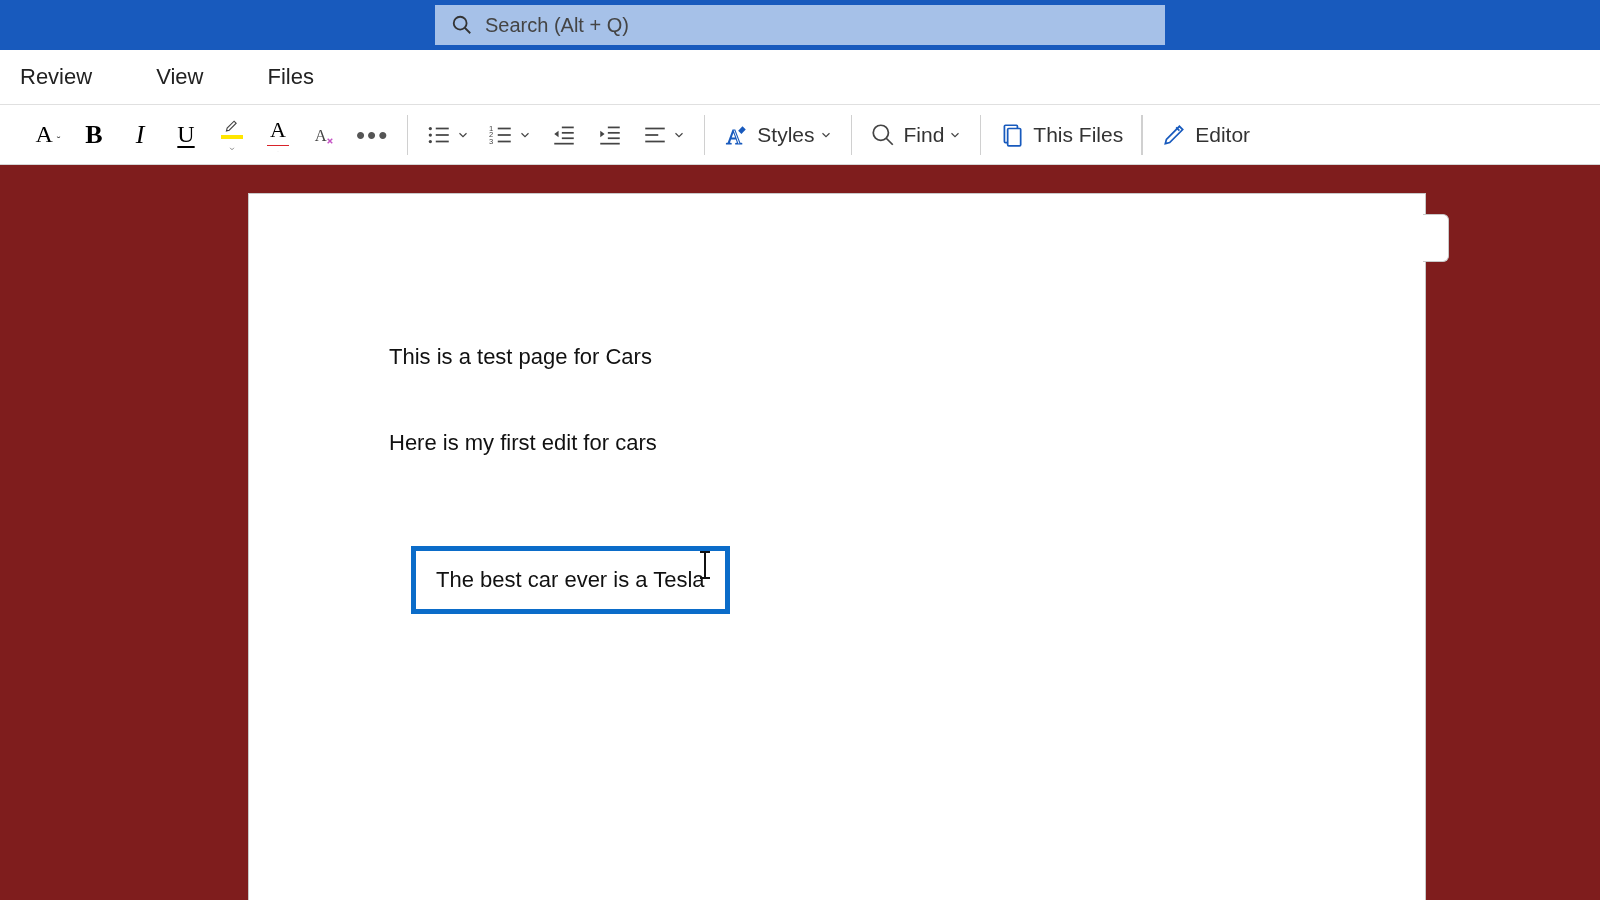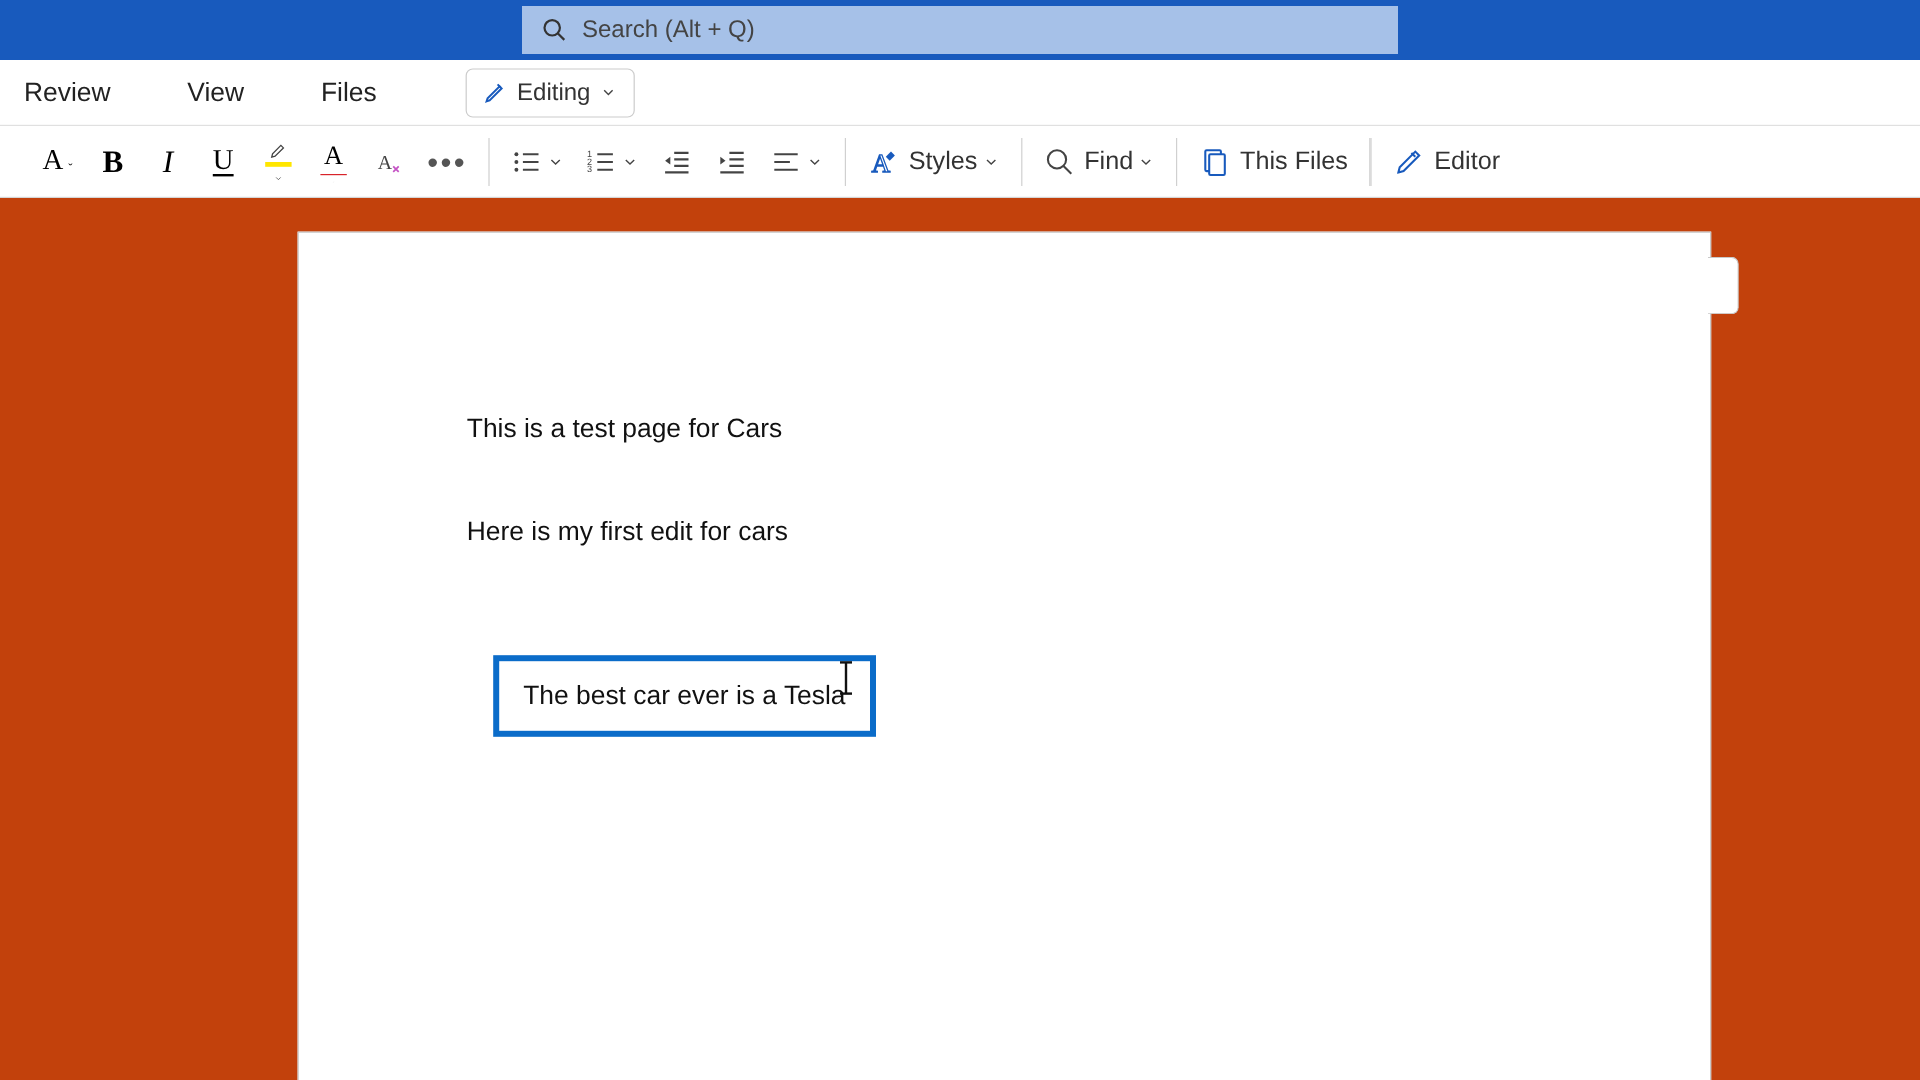--- a/index.html
+++ b/index.html
@@ -113,21 +113,21 @@
   .highlight-bar { width: 22px; height: 5px; background: #ffe600; margin-top: -2px; }
   .fontcolor-bar { width: 22px; height: 5px; background: #d8232a; margin-top: -2px; }
   .ellipsis-dots { font-size: 26px; letter-spacing: 2px; color: #555; line-height: 10px; }
 
   .icon-sm { width: 22px; height: 22px; stroke: #444; fill: none; stroke-width: 1.6; }
   .icon-md { width: 26px; height: 26px; stroke: #444; fill: none; stroke-width: 1.6; }
   .icon-blue { stroke: #185abd; }
 
   .canvas-area {
     height: calc(900px - 50px - 55px - 60px);
-    background: #c2410c;
+    background: #7f1d1d;
     position: relative;
     overflow: hidden;
   }
   .page {
     position: absolute;
     left: 248px;
     top: 28px;
     width: 1178px;
     height: 1000px;
     background: #fff;
@@ -187,30 +187,20 @@
         <line x1="15" y1="15" x2="21" y2="21"></line>
     </svg>
     <input type="text" placeholder="Search (Alt + Q)" style="">
   </div>
 </div>
 
 <div class="ribbon-tabs">
   <div class="ribbon-tab">Review</div>
   <div class="ribbon-tab">View</div>
   <div class="ribbon-tab">Files</div>
-  <div class="editing-btn">
-    <svg class="pen" viewBox="0 0 24 24">
-      <path d="M3 21l3-1 12-12-2-2L4 18l-1 3z"></path>
-        <path d="M14 4l3 3"></path>
-    </svg>
-    <span>Editing</span>
-    <svg class="chev" viewBox="0 0 24 24">
-        <polyline points="6 9 12 15 18 9"></polyline>
-      </svg>
-  </div>
 </div>
 
 <div class="toolbar">
 
   <div class="tgroup">
     <div class="tbtn">
       <span class="fontsize-A">A</span>
       <span class="fontsize-sub">ˇ</span>
     </div>
     <div class="tbtn">

